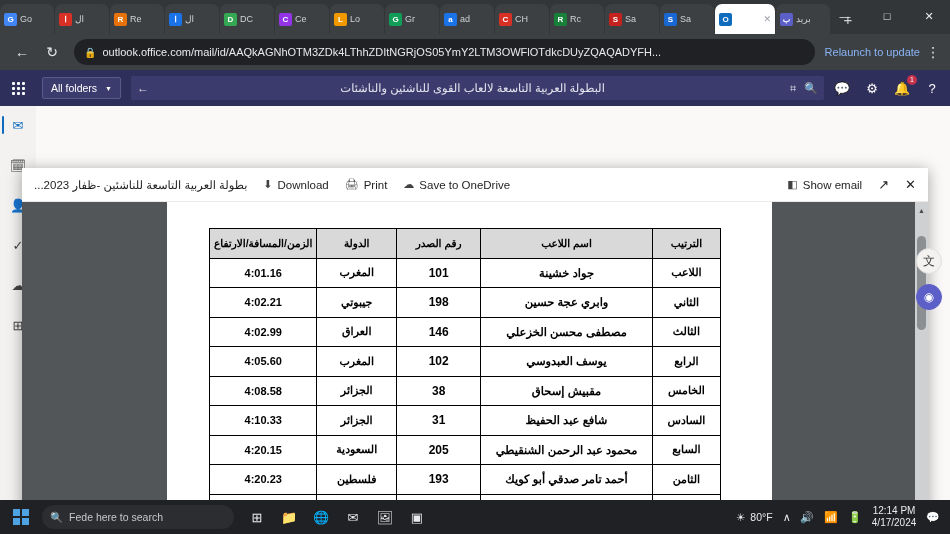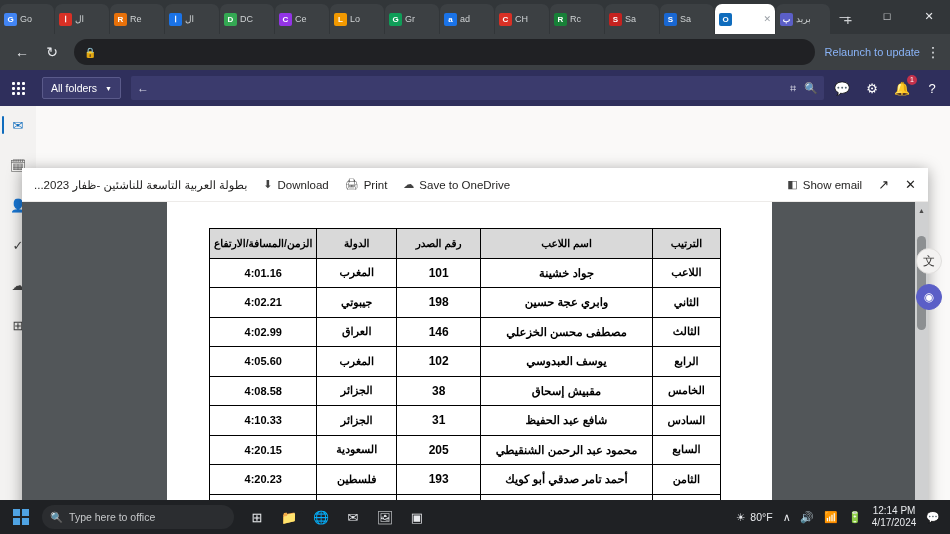--- a/index.html
+++ b/index.html
@@ -372,20 +372,21 @@
       <div class="winbtn">□</div>
       <div class="winbtn close">✕</div>
     </div>
   </div>
 
   <div class="toolbar">
     <div class="navbtn">←</div>
     <div class="navbtn">↻</div>
     <div class="omnibox">
       <span class="lock">🔒</span>
+      <span class="url">outlook.office.com/mail/id/AAQkAGNhOTM3ZDk4LThhZDItNGRjOS05YmY2LTM3OWFlOTdkcDUyZQAQADYFH...</span>
     </div>
     <div class="relaunch">Relaunch to update</div>
     <div class="kebab">⋮</div>
   </div>
 
   <div class="app">
 
     <div class="owa-header">
       <div class="waffle">
         <div class="dots">
@@ -399,20 +400,21 @@
             <i></i>
             <i></i>
           </div>
       </div>
       <div class="folder-pill">
         <span>All folders</span>
         <span class="chev">▼</span>
       </div>
       <div class="owa-search">
         <span class="backarrow">←</span>
+        <span class="stext">البطولة العربية التاسعة لالعاب القوى للناشئين والناشئات</span>
         <span class="sicons">
           <span>⌗</span>
           <span>🔍</span>
         </span>
       </div>
       <div class="hdr-icons">
         <span class="hdr-icon">💬</span>
         <span class="hdr-icon">⚙</span>
         <span class="hdr-icon">
           <span>🔔</span>
@@ -592,21 +594,21 @@
     <div class="start">
       <div class="wgrid">
           <i></i>
           <i></i>
           <i></i>
           <i></i>
         </div>
     </div>
     <div class="tb-search">
       <span>🔍</span>
-      <span>Type here to office</span>
+      <span>Fede here to search</span>
     </div>
     <div class="tb-icons">
       <span class="tb-icon">⊞</span>
       <span class="tb-icon">📁</span>
       <span class="tb-icon">🌐</span>
       <span class="tb-icon">✉</span>
       <span class="tb-icon">🖼</span>
       <span class="tb-icon">▣</span>
     </div>
     <div class="tray">

